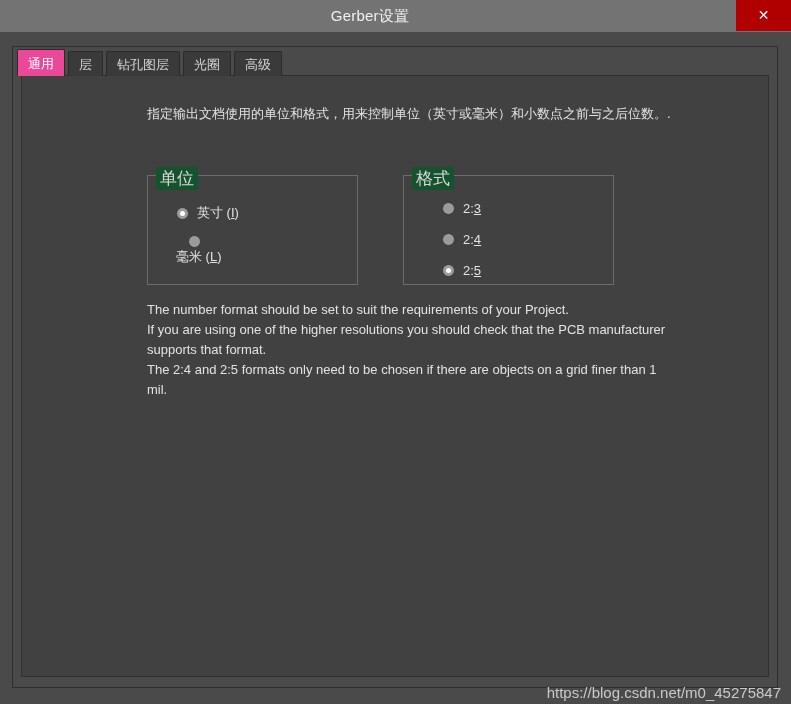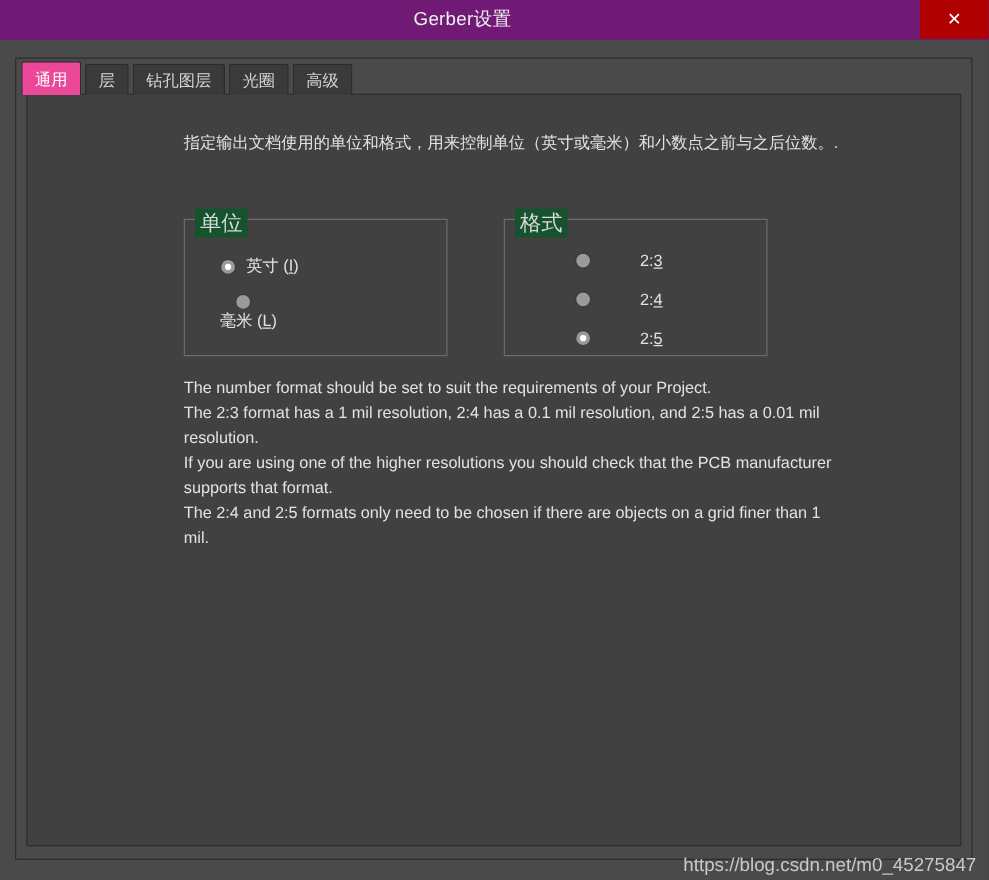--- a/index.html
+++ b/index.html
@@ -15,21 +15,21 @@
     overflow: hidden;
     position: relative;
   }
 
   
   .titlebar {
     position: absolute;
     left: 0; top: 0;
     width: 791px;
     height: 32px;
-    background: #701a75;
+    background: #737373;
   }
   .titlebar-title {
     position: absolute;
     left: 0; top: 0;
     width: 740px;
     height: 32px;
     line-height: 32px;
     text-align: center;
     font-size: 15px;
     color: #f0f0f0;
@@ -165,21 +165,21 @@
     margin-left: -2.5px;
     margin-top: -2.5px;
     border-radius: 50%;
     background: #ffffff;
   }
   .accel { text-decoration: underline; }
 
   #units-group .radio-row { left: 28px; }
   #units-group .radio-row.r0 { top: 28px; }
   #units-group .radio-row.r1 { top: 59px; flex-direction: column; }
-  #format-group .radio-row { left: 56px; gap: 31px; }
+  #format-group .radio-row { left: 38px; }
   #format-group .radio-row.r0 { top: 25px; }
   #format-group .radio-row.r1 { top: 56px; text-align: center; }
   #format-group .radio-row.r2 { top: 87px; align-items: center; }
 
   
   .help {
     position: absolute;
     left: 125px;
     top: 224px;
     width: 530px;
@@ -245,20 +245,19 @@
           <span><span>2:</span><span class="accel">4</span><span></span></span>
         </div>
         <div class="radio-row r2 checked">
           <span class="radio-mark"></span>
           <span><span>2:</span><span class="accel">5</span><span></span></span>
         </div>
       </div>
 
     <div class="help" id="help">
         <p>The number format should be set to suit the requirements of your Project.</p>
-        <p>The 2:3 format has a 1 mil resolution, 2:4 has a 0.1 mil resolution, and 2:5 has a 0.01 mil resolution.</p>
         <p>If you are using one of the higher resolutions you should check that the PCB manufacturer supports that format.</p>
         <p>The 2:4 and 2:5 formats only need to be chosen if there are objects on a grid finer than 1 mil.</p>
       </div>
   </div>
 </div>
 
 <div class="watermark">https://blog.csdn.net/m0_45275847</div>
 
 </body></html>

